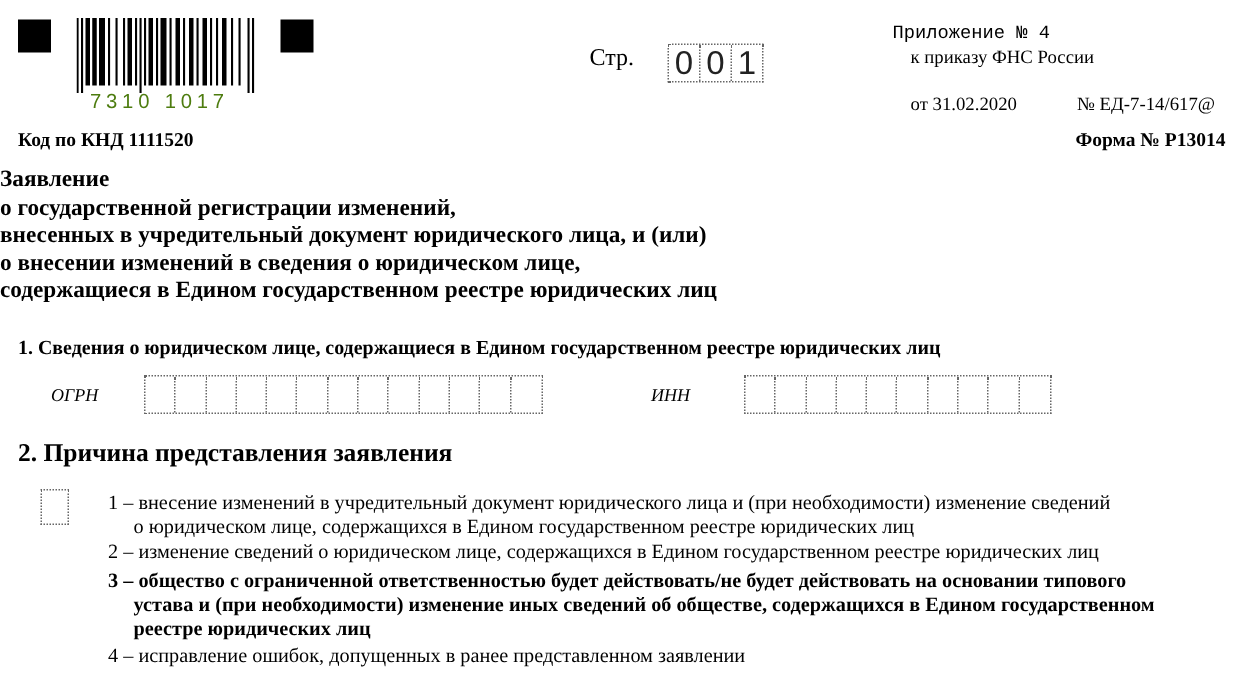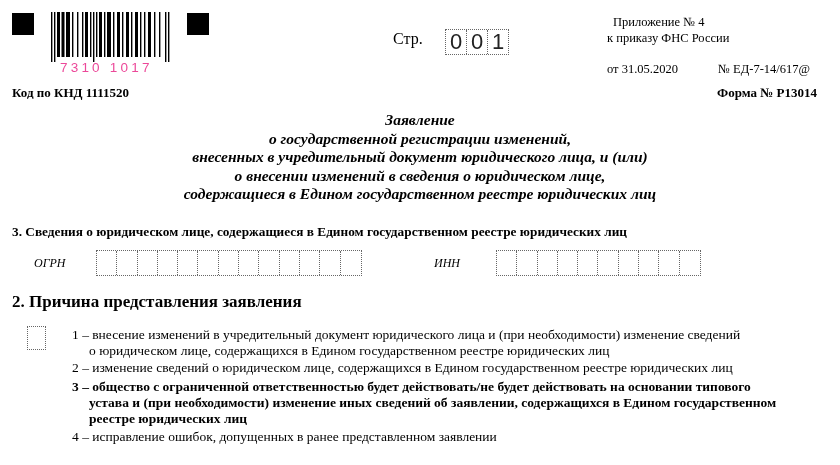--- a/index.html
+++ b/index.html
@@ -7,38 +7,38 @@
       width: 840px; height: 465px; position: relative; overflow: hidden;
       background: #ffffff; color: #000000;
       font-family: "Liberation Serif", "DejaVu Serif", serif;
     }
     .abs { position: absolute; white-space: nowrap; }
     .sq { position: absolute; width: 22px; height: 22px; background: #000; }
     #barcode { position: absolute; left: 51px; top: 12px; width: 119px; height: 50px; }
     .barcode-num {
       position: absolute; left: 60px; top: 60px; width: 104px;
       font-family: "Liberation Sans", "DejaVu Sans", sans-serif;
-      font-size: 13.5px; letter-spacing: 3.2px; color: #ec4899;
+      font-size: 13.5px; letter-spacing: 3.2px; color: #4d7c0f;
     }
     .page-label { left: 393px; top: 30px; font-size: 16px; }
     .page-boxes {
       position: absolute; left: 445px; top: 29px; height: 24px;
       display: flex; border: 1px dotted #666;
     }
     .page-boxes span {
       width: 20px; height: 24px; line-height: 24px; text-align: center;
       font-family: "Liberation Sans", "DejaVu Sans", sans-serif; font-size: 22px; font-weight: 300;
       border-right: 1px dotted #666; color: #222;
     }
     .page-boxes span:last-child { border-right: none; }
     .small { font-size: 12.5px; }
     .bold { font-weight: bold; }
     .title {
-      position: absolute; left: 0; top: 111px; width: 840px; text-align: center;
-      font-weight: bold; font-size: 15.5px; line-height: 18.6px; font-style: italic;
+      position: absolute; left: 0; top: 111px; width: 840px; 
+      font-weight: bold; font-size: 15.5px; line-height: 18.6px;
     }
     .cells {
       position: absolute; display: flex; height: 24px;
       border: 1px dotted #666;
     }
     .cells span { width: 20.3px; height: 24px; border-right: 1px dotted #666; box-sizing: border-box; }
     .cells span:last-child { border-right: none; }
     .field-label { font-size: 12px; font-family: "Liberation Serif", serif; font-style: italic; }
     .checkbox {
       position: absolute; left: 27px; top: 326px; width: 19px; height: 24px;
@@ -86,37 +86,37 @@
 </svg>
 <div class="barcode-num">7310  1017</div>
 
 <div class="abs page-label">Стр.</div>
 <div class="page-boxes">
   <span>0</span>
   <span>0</span>
   <span>1</span>
 </div>
 
-<div class="abs small" style="left:613px; top:15px;">Приложение № 4</div>
+<div class="abs small" style="left:595px; top:15px;font-family:Liberation Mono, monospace;">Приложение № 4</div>
 <div class="abs small" style="left:607px; top:31px;">к приказу ФНС России</div>
-<div class="abs small" style="left:607px; top:62px;">от 31.05.2020</div>
+<div class="abs small" style="left:607px; top:62px;">от 31.02.2020</div>
 <div class="abs small" style="left:718px; top:62px;">№ ЕД-7-14/617@</div>
 
 <div class="abs bold" style="left:12px; top:85px; font-size:13px;">Код по КНД 1111520</div>
 <div class="abs bold" style="left:717px; top:85px; font-size:13px;">Форма № Р13014</div>
 
 <div class="title">
   <div>Заявление</div>
   <div>о государственной регистрации изменений,</div>
   <div>внесенных в учредительный документ юридического лица, и (или)</div>
   <div>о внесении изменений в сведения о юридическом лице,</div>
   <div>содержащиеся в Едином государственном реестре юридических лиц</div>
 </div>
 
-<div class="abs bold" style="left:12px; top:224px; font-size:13.3px;">3.  Сведения о юридическом лице, содержащиеся в Едином государственном реестре юридических лиц</div>
+<div class="abs bold" style="left:12px; top:224px; font-size:13.3px;">1.  Сведения о юридическом лице, содержащиеся в Едином государственном реестре юридических лиц</div>
 
 <div class="abs field-label" style="left:34px; top:256px;">ОГРН</div>
 <div class="cells" style="left:96px; top:250px;">
   <span></span>
     <span></span>
     <span></span>
     <span></span>
     <span></span>
     <span></span>
     <span></span>
@@ -148,18 +148,18 @@
 
 <div class="abs reason" style="left:72px; top:327px;">
   <div>1 – внесение изменений в учредительный документ юридического лица и (при необходимости) изменение сведений</div>
   <div style="padding-left:17px;">о юридическом лице, содержащихся в Едином государственном реестре юридических лиц</div>
 </div>
 <div class="abs reason" style="left:72px; top:360px;">
   <div>2 – изменение сведений о юридическом лице, содержащихся в Едином государственном реестре юридических лиц</div>
 </div>
 <div class="abs reason" style="left:72px; top:379px;font-weight:bold;">
   <div>3 – общество с ограниченной ответственностью будет действовать/не будет действовать на основании типового</div>
-  <div style="padding-left:17px;">устава и (при необходимости) изменение иных сведений об заявлении, содержащихся в Едином государственном</div>
+  <div style="padding-left:17px;">устава и (при необходимости) изменение иных сведений об обществе, содержащихся в Едином государственном</div>
   <div style="padding-left:17px;">реестре юридических лиц</div>
 </div>
 <div class="abs reason" style="left:72px; top:429px;">
   <div>4 – исправление ошибок, допущенных в ранее представленном заявлении</div>
 </div>
 
 </body></html>

